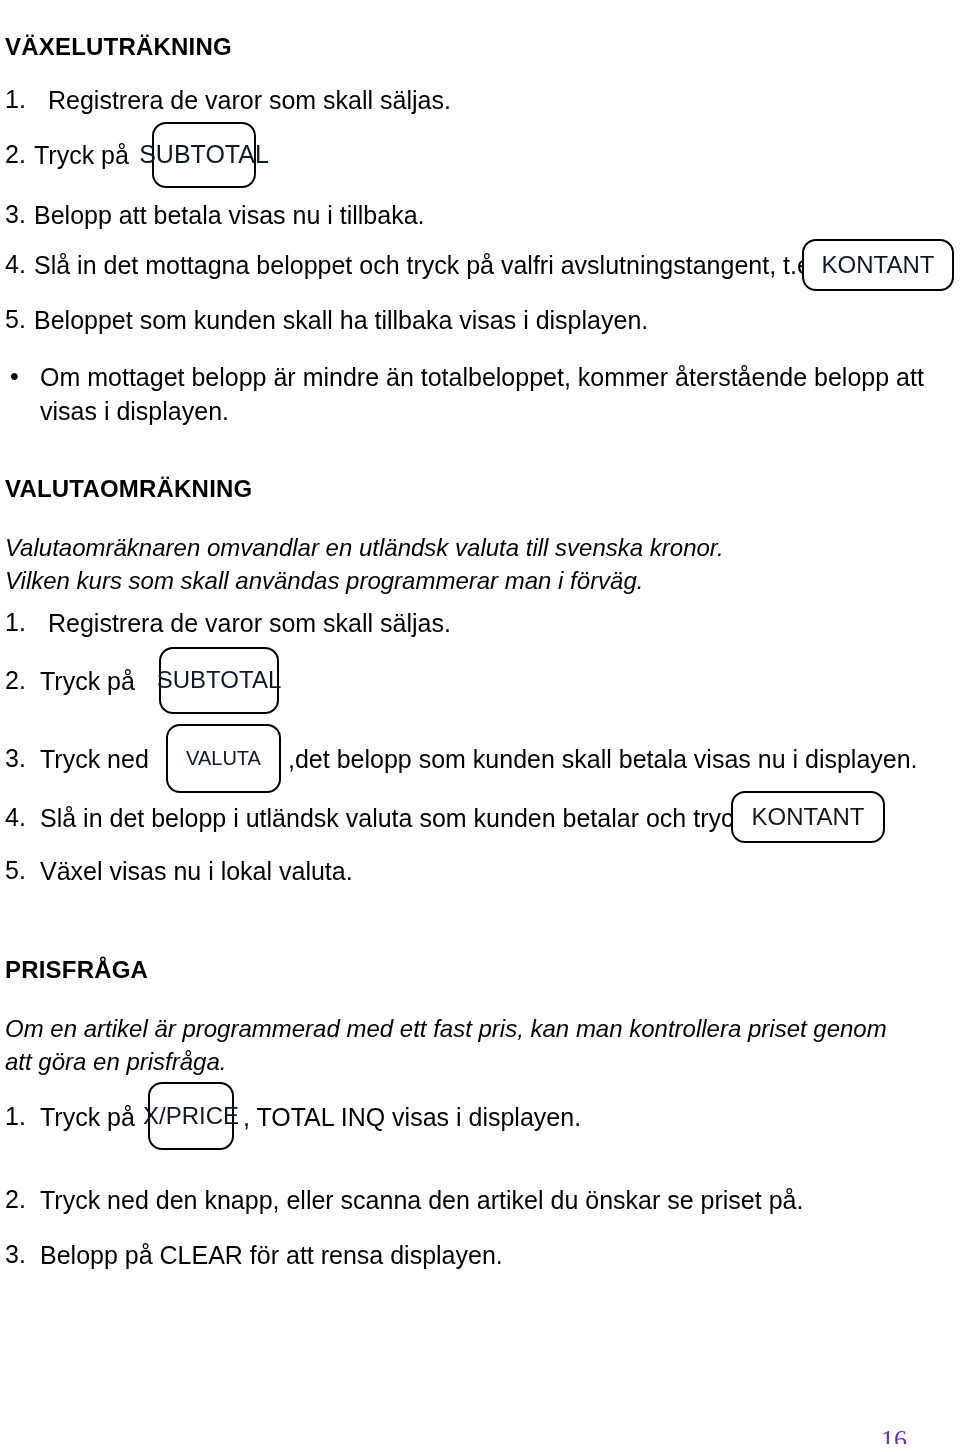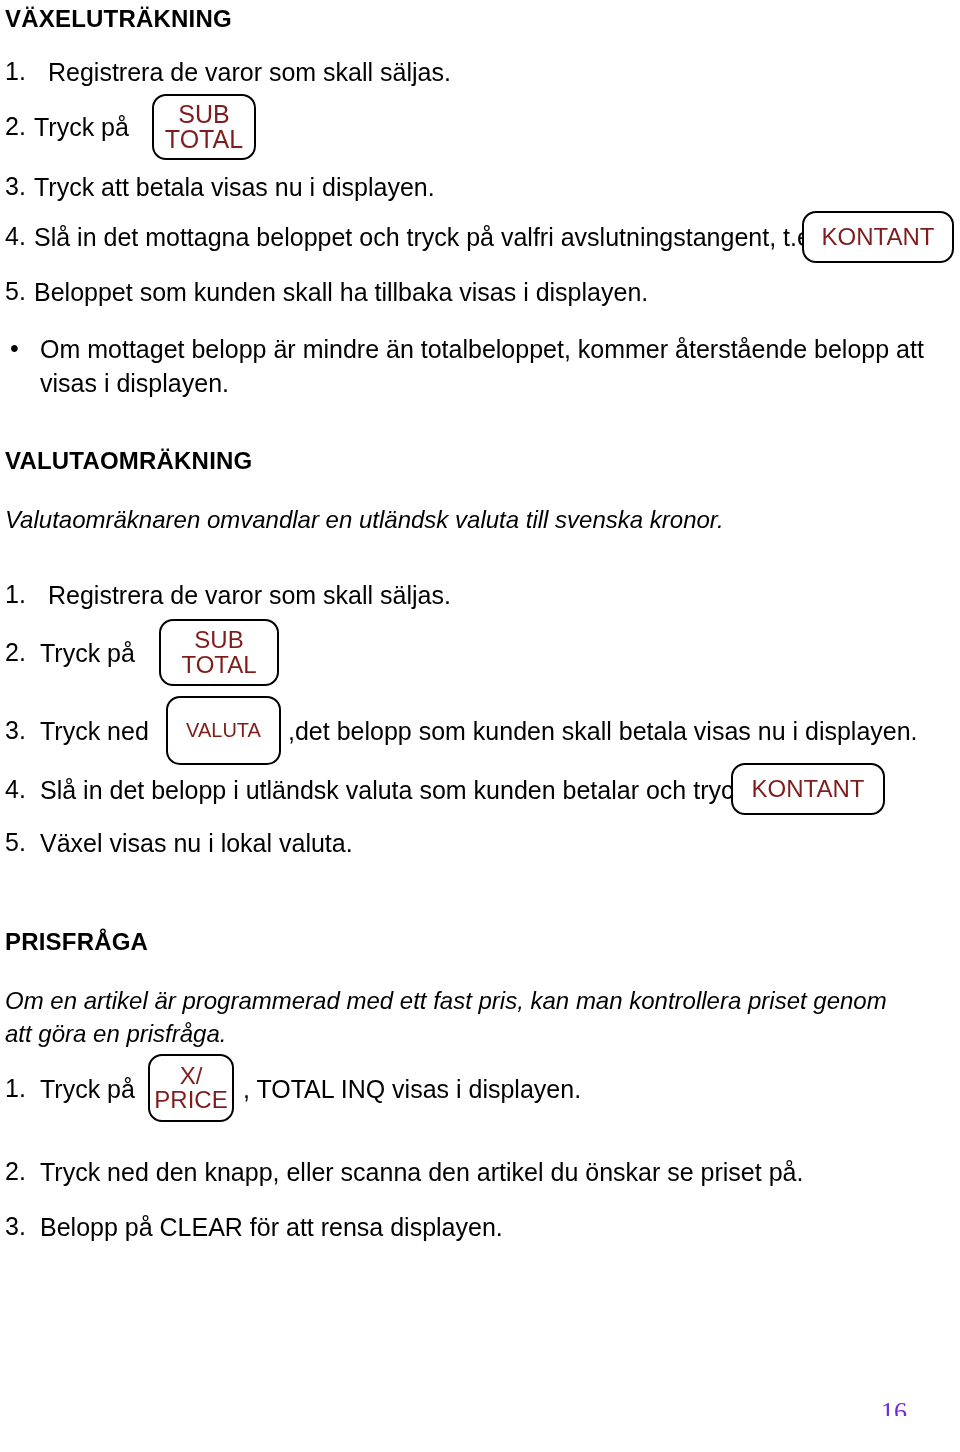--- a/index.html
+++ b/index.html
@@ -10,20 +10,21 @@
   body {
     font-family: "Liberation Sans", sans-serif;
     color: #000000;
   }
   #page {
     position: relative;
     width: 960px;
     height: 1416px;
     background: #ffffff;
     overflow: hidden;
+    margin-top: 28px;
   }
   .abs { position: absolute; }
 
   
   .heading {
     font-weight: bold;
     font-size: 24px;
     letter-spacing: 0.2px;
     white-space: nowrap;
   }
@@ -50,27 +51,27 @@
     line-height: 1;
   }
 
   
   .key {
     box-sizing: border-box;
     border: 2px solid #000000;
     border-radius: 14px;
     background: #ffffff;
     display: flex;
-    flex-direction: column;
+    flex-direction: row;
     align-items: center;
     justify-content: center;
     text-align: center;
     font-family: "Liberation Sans", sans-serif;
     line-height: 1.02;
-    color: #7f1d1d;
+    color: #0f172a;
   }
   .key .kl { display: block; }
 
   .key-subtotal-1 { font-size: 25px; }
   .key-kontant-1  { font-size: 24px; }
   .key-subtotal-2 { font-size: 24px; }
   .key-valuta     { font-size: 20px; }
   .key-kontant-2  { font-size: 24px; }
   .key-xtime      { font-size: 24px; }
 
@@ -93,39 +94,40 @@
 
   <div class="abs num" style="left:5px; top:112px;">2.</div>
   <div class="abs body-text" style="left:34px; top:112px;">Tryck på</div>
 
   <div class="abs key key-subtotal-1" style="left:152px; top:94px; width:104px; height:66px;">
     <span class="kl">SUB</span>
     <span class="kl">TOTAL</span>
   </div>
 
   <div class="abs num" style="left:5px; top:172px;">3.</div>
-  <div class="abs body-text" style="left:34px; top:172px;">Tryck att betala visas nu i displayen.</div>
+  <div class="abs body-text" style="left:34px; top:172px;">Belopp att betala visas nu i tillbaka.</div>
 
   <div class="abs num" style="left:5px; top:222px;">4.</div>
   <div class="abs body-text" style="left:34px; top:222px;">Slå in det mottagna beloppet och tryck på valfri avslutningstangent, t.ex.</div>
 
   <div class="abs key key-kontant-1" style="left:802px; top:211px; width:152px; height:52px;">
     <span class="kl">KONTANT</span>
   </div>
 
   <div class="abs num" style="left:5px; top:277px;">5.</div>
   <div class="abs body-text" style="left:34px; top:277px;">Beloppet som kunden skall ha tillbaka visas i displayen.</div>
 
   <div class="abs bullet-dot" style="left:10px; top:336px;">•</div>
   <div class="abs body-text" style="left:40px; top:334px;">Om mottaget belopp är mindre än totalbeloppet, kommer återstående belopp att</div>
   <div class="abs body-text" style="left:40px; top:368px;">visas i displayen.</div>
 
   <div class="abs heading" style="left:5px; top:447px;">VALUTAOMRÄKNING</div>
 
   <div class="abs italic-text" style="left:5px; top:504px;">Valutaomräknaren omvandlar en utländsk valuta till svenska kronor.</div>
+  <div class="abs italic-text" style="left:5px; top:537px;">Vilken kurs som skall användas programmerar man i förväg.</div>
 
   <div class="abs num" style="left:5px; top:580px;">1.</div>
   <div class="abs body-text" style="left:48px; top:580px;">Registrera de varor som skall säljas.</div>
 
   <div class="abs num" style="left:5px; top:638px;">2.</div>
   <div class="abs body-text" style="left:40px; top:638px;">Tryck på</div>
 
   <div class="abs key key-subtotal-2" style="left:159px; top:619px; width:120px; height:67px;">
     <span class="kl">SUB</span>
     <span class="kl">TOTAL</span>

